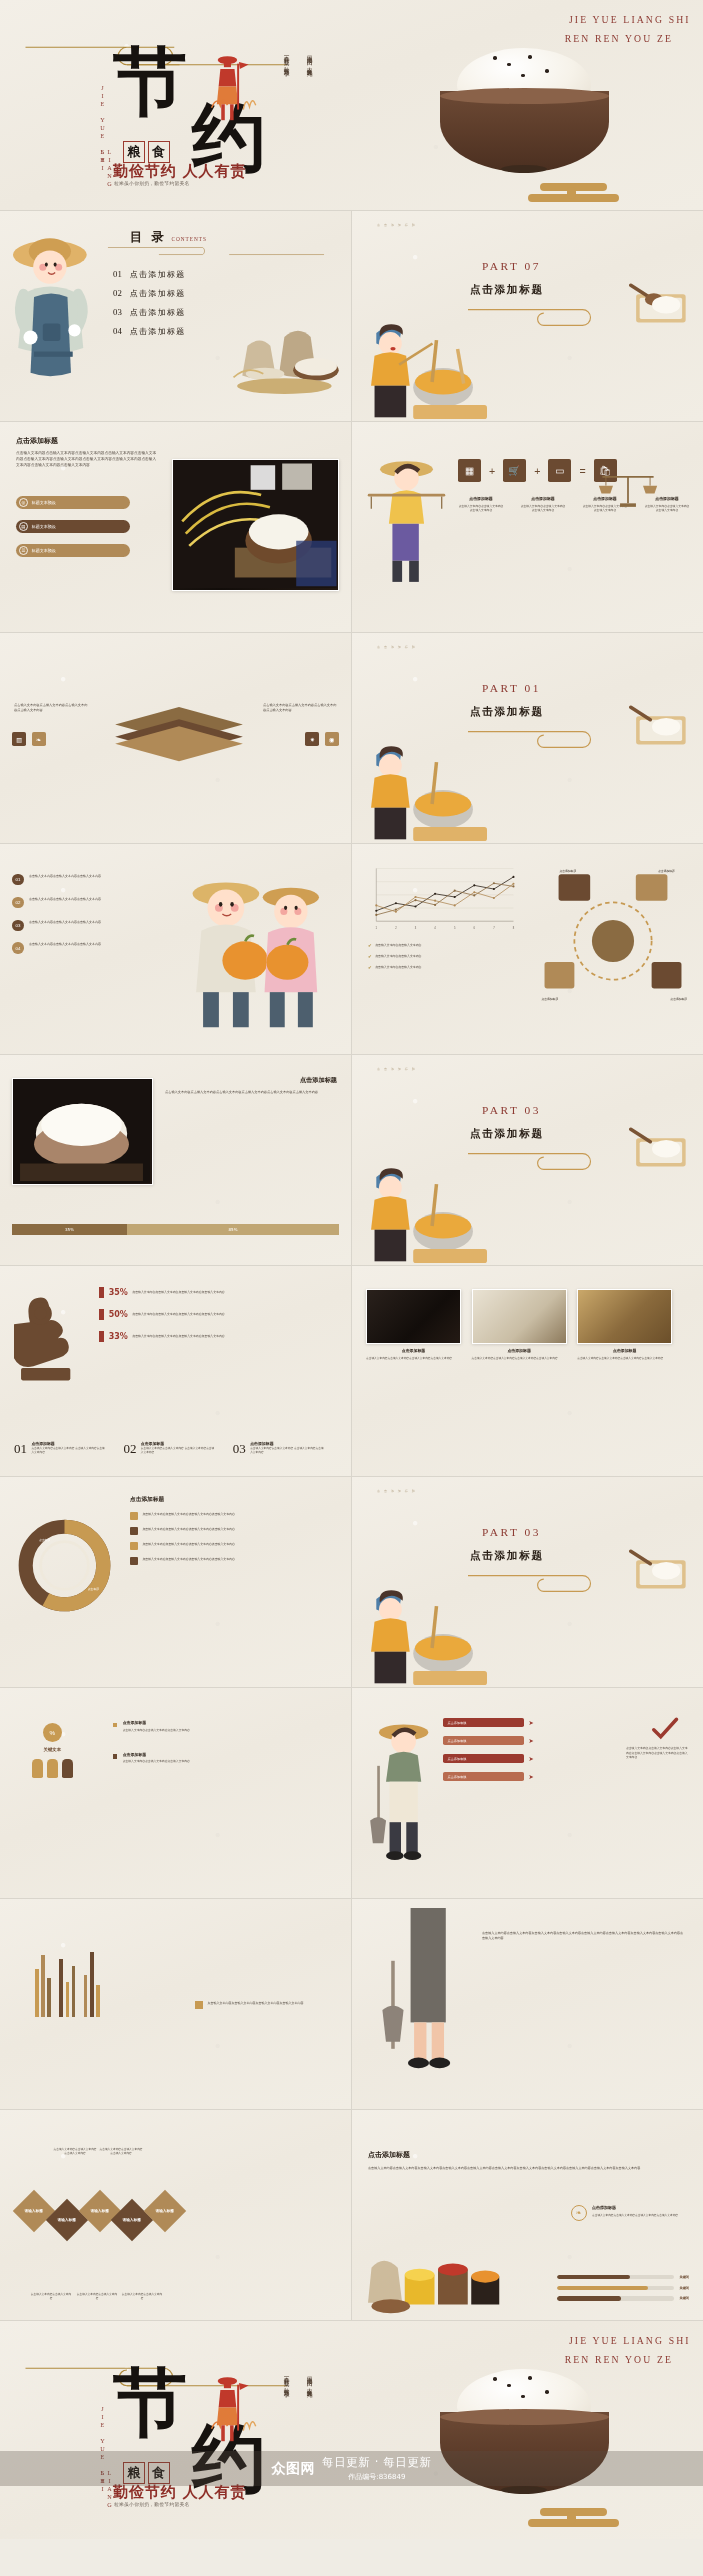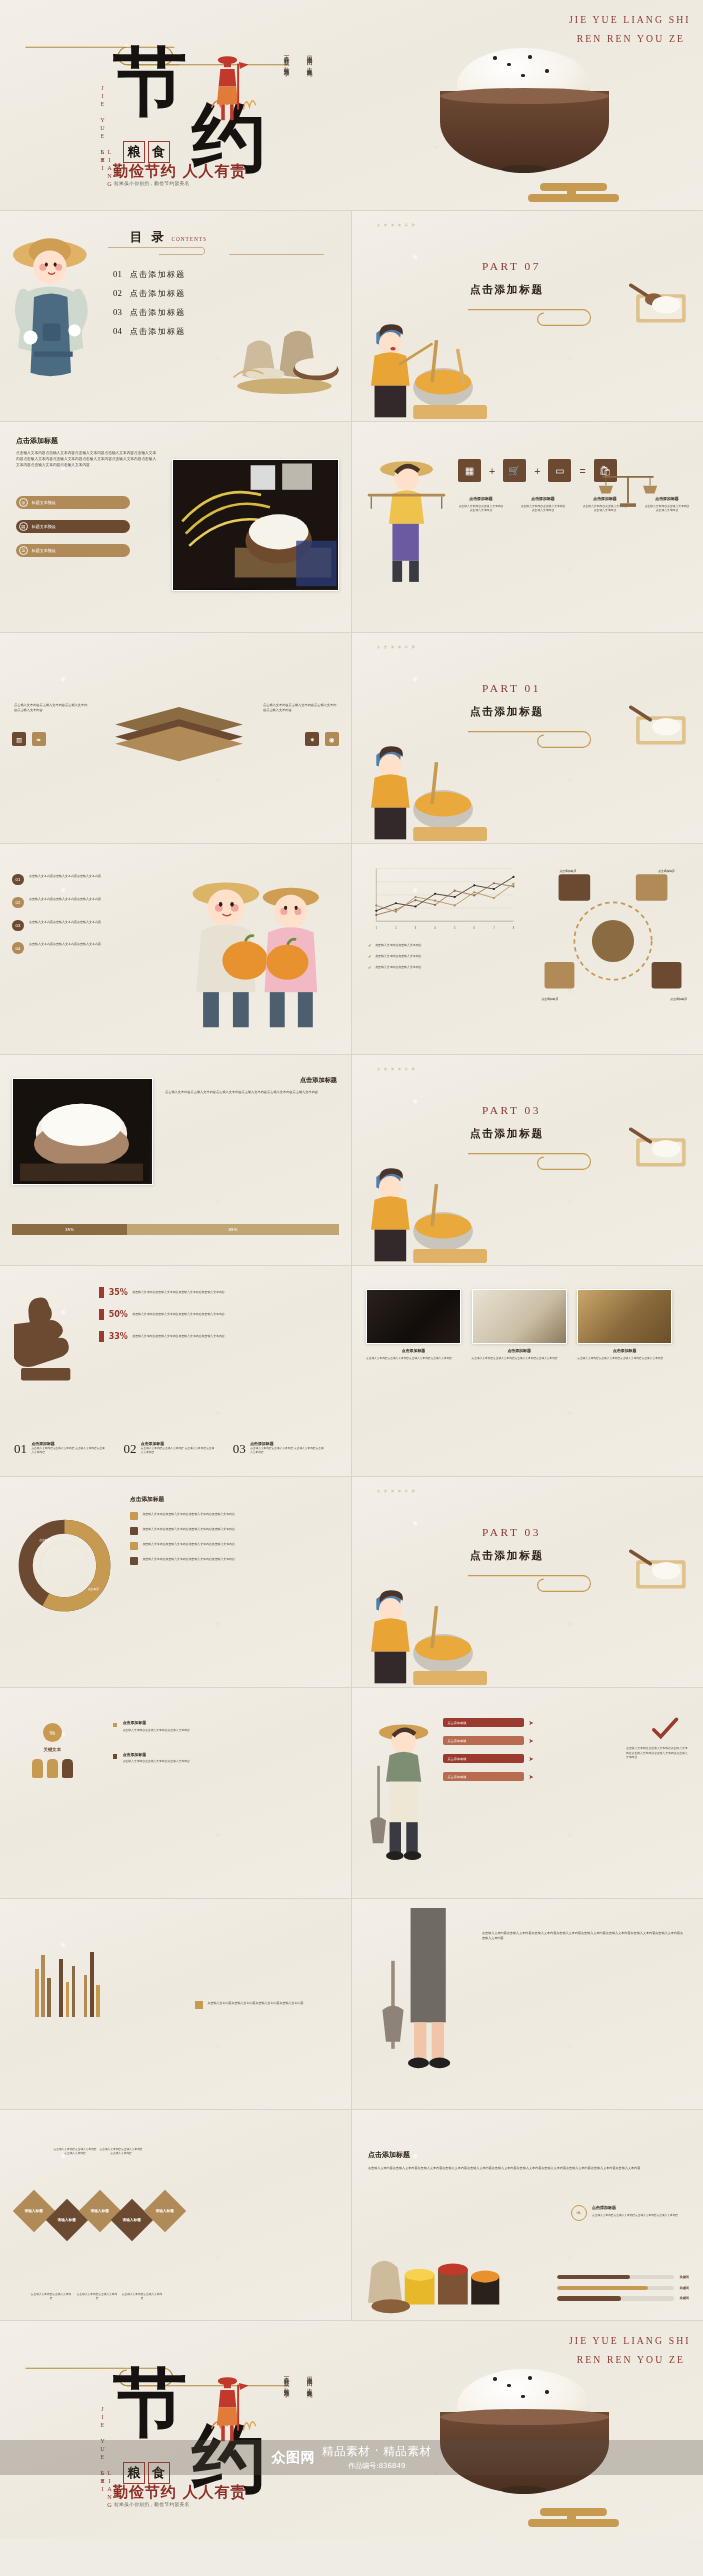--- a/index.html
+++ b/index.html
@@ -28,21 +28,21 @@
   }
   
   .cloud-line { position:absolute; }
   .cloud-line svg { display:block; }
   .zh { font-family: "DejaVu Sans", sans-serif; }
   .en-serif { font-family: "Liberation Serif", serif; letter-spacing: .18em; }
 
   .cover-en { position:absolute; right:12.3px; color:#8d3b33; font-family:"Liberation Serif",serif;
               letter-spacing:.22em; font-size:9.7px; }
   .cover-en.l1 { top:14px; }
-  .cover-en.l2 { top:33px; right:18px; }
+  .cover-en.l2 { top:33px; right:30px; }
 
   .big-char { font-family:"DejaVu Serif", serif; font-weight:700; color:#16120f; line-height:.82; }
 
   .tagline { color:#8e2f28; font-weight:700; letter-spacing:.06em; font-family:"DejaVu Sans",sans-serif;}
   .subtag { color:#6f645a; font-size:4.4px; letter-spacing:.05em; font-family:"DejaVu Sans",sans-serif;}
   .vert { writing-mode: vertical-rl; text-orientation: upright; }
 
   .bowl { position:absolute; border-radius:0 0 50% 50%/0 0 62% 62%;
           background:linear-gradient(180deg,#6d4a35 0%,#5b3b29 55%,#4a2f20 100%); }
   .rice { position:absolute; border-radius:50% 50% 42% 42%/60% 60% 40% 40%;
@@ -983,23 +983,23 @@
       <div style="position:absolute;left:440px;top:88px;width:169px;height:16px;border-radius:50%;background:#8a6249"></div>
       <div style="position:absolute;left:501px;top:165px;width:46px;height:8px;border-radius:50%;background:#3c2a1d"></div>
     </div>
 
     <div class="ribbon" style="left:528px;top:187px;width:106px;height:21px">
       <i style="left:12.3px;top:0;width:67px;height:8px"></i>
       <i style="left:0;top:11.4px;width:91px;height:8px"></i>
       <i style="left:39px;top:3.5px;width:8.8px;height:12.3px"></i>
     </div>
 
-    <div class="wm" style="bottom:64px">
+    <div class="wm" style="bottom:53px">
       <span class="logo zh">众图网</span>
       <span style="display:flex;flex-direction:column;align-items:center;gap:1.8px">
-        <span class="tx zh">精品素材 · 精品素材</span>
+        <span class="tx zh">每日更新 · 每日更新</span>
         <span class="code zh">作品编号:836849</span>
       </span>
     </div>
   </div>
 
 </div>
 
 
 </body></html>

